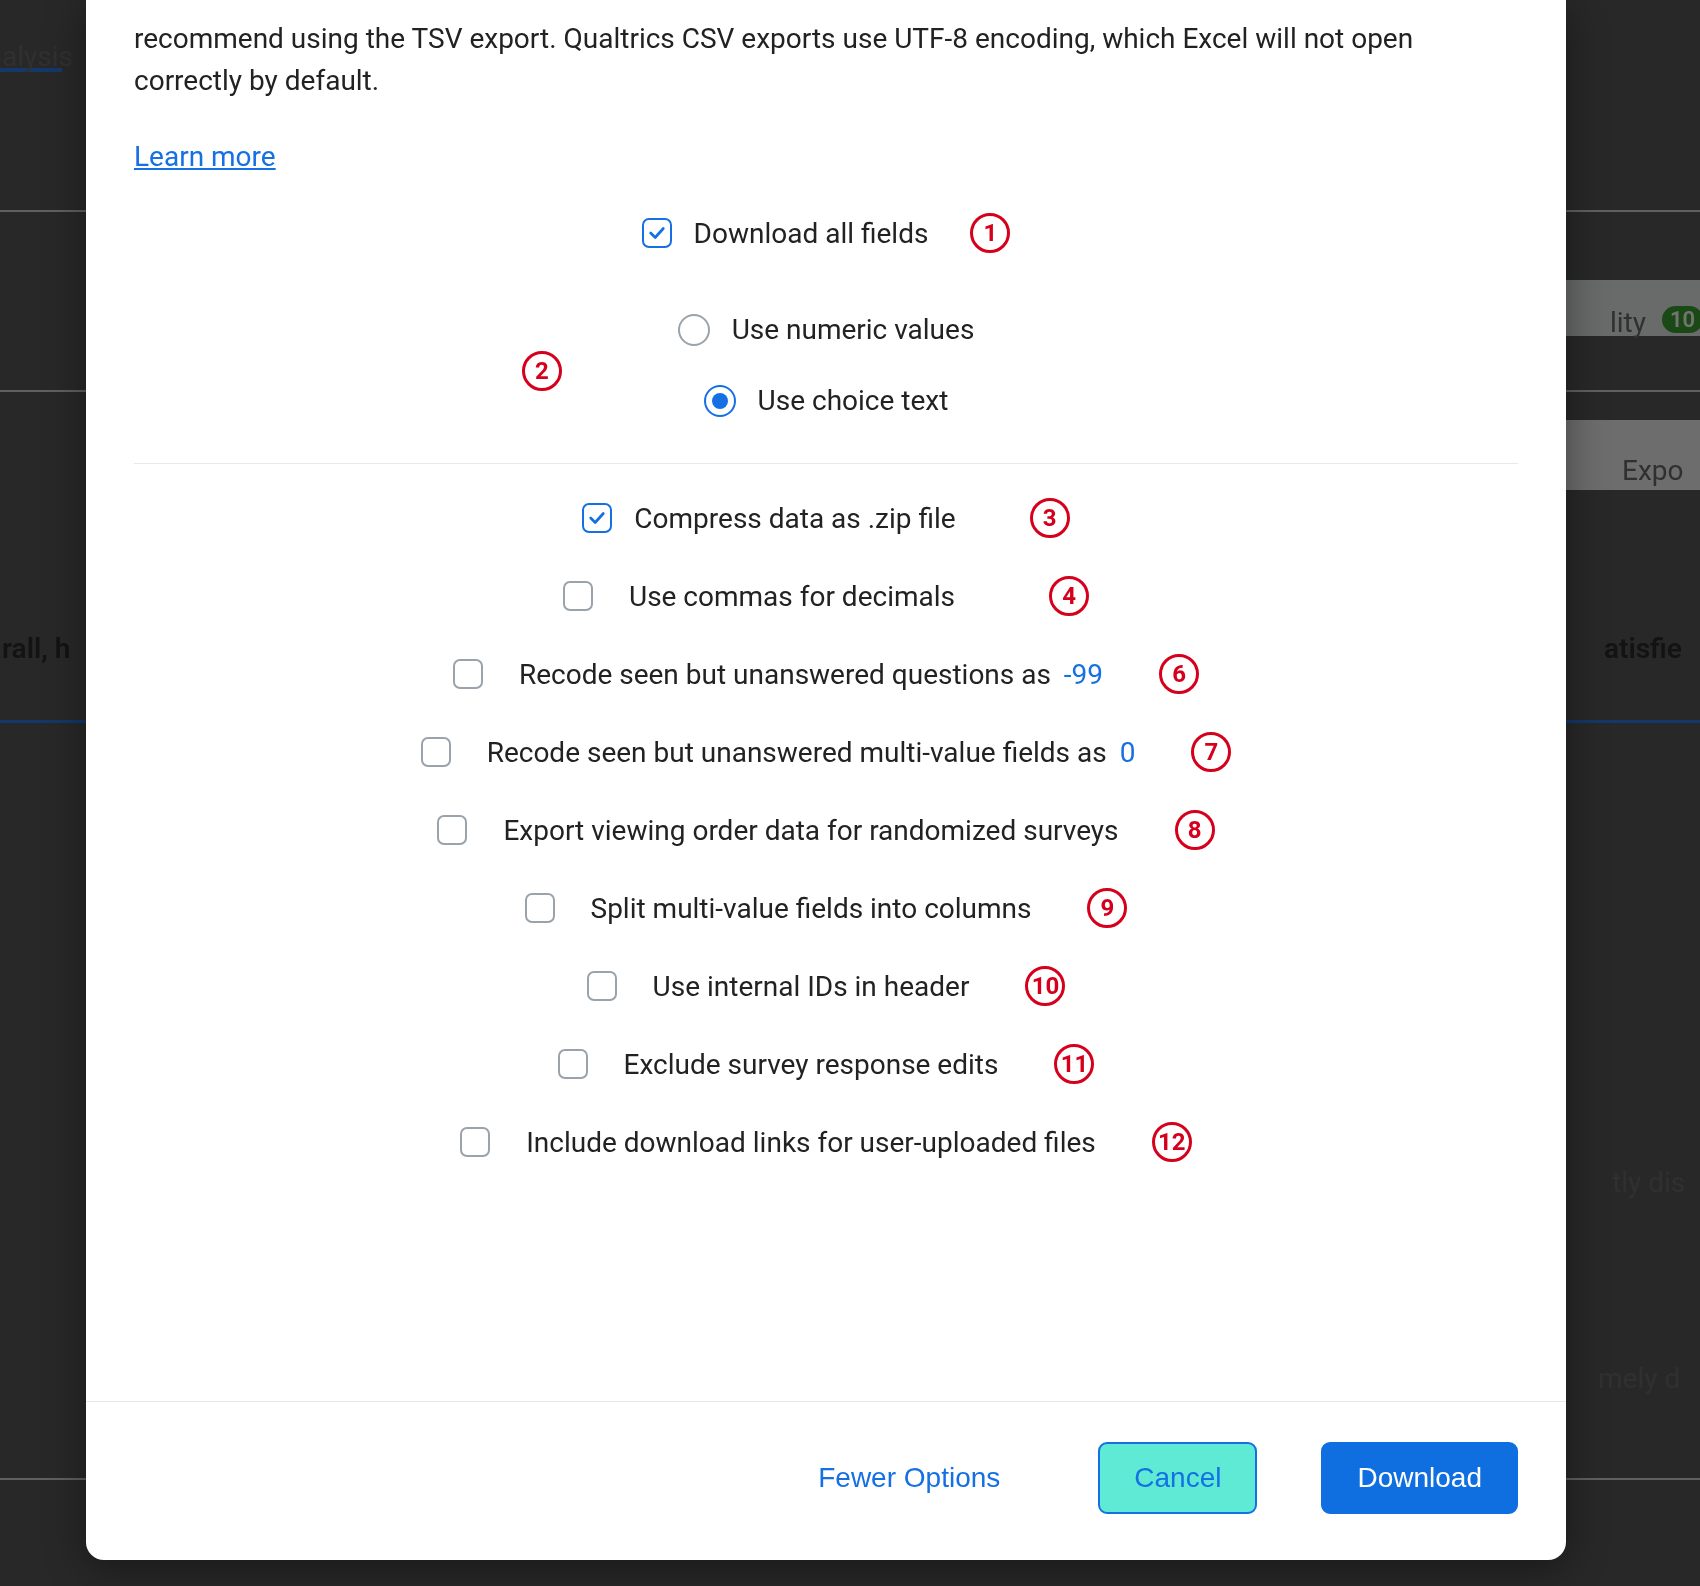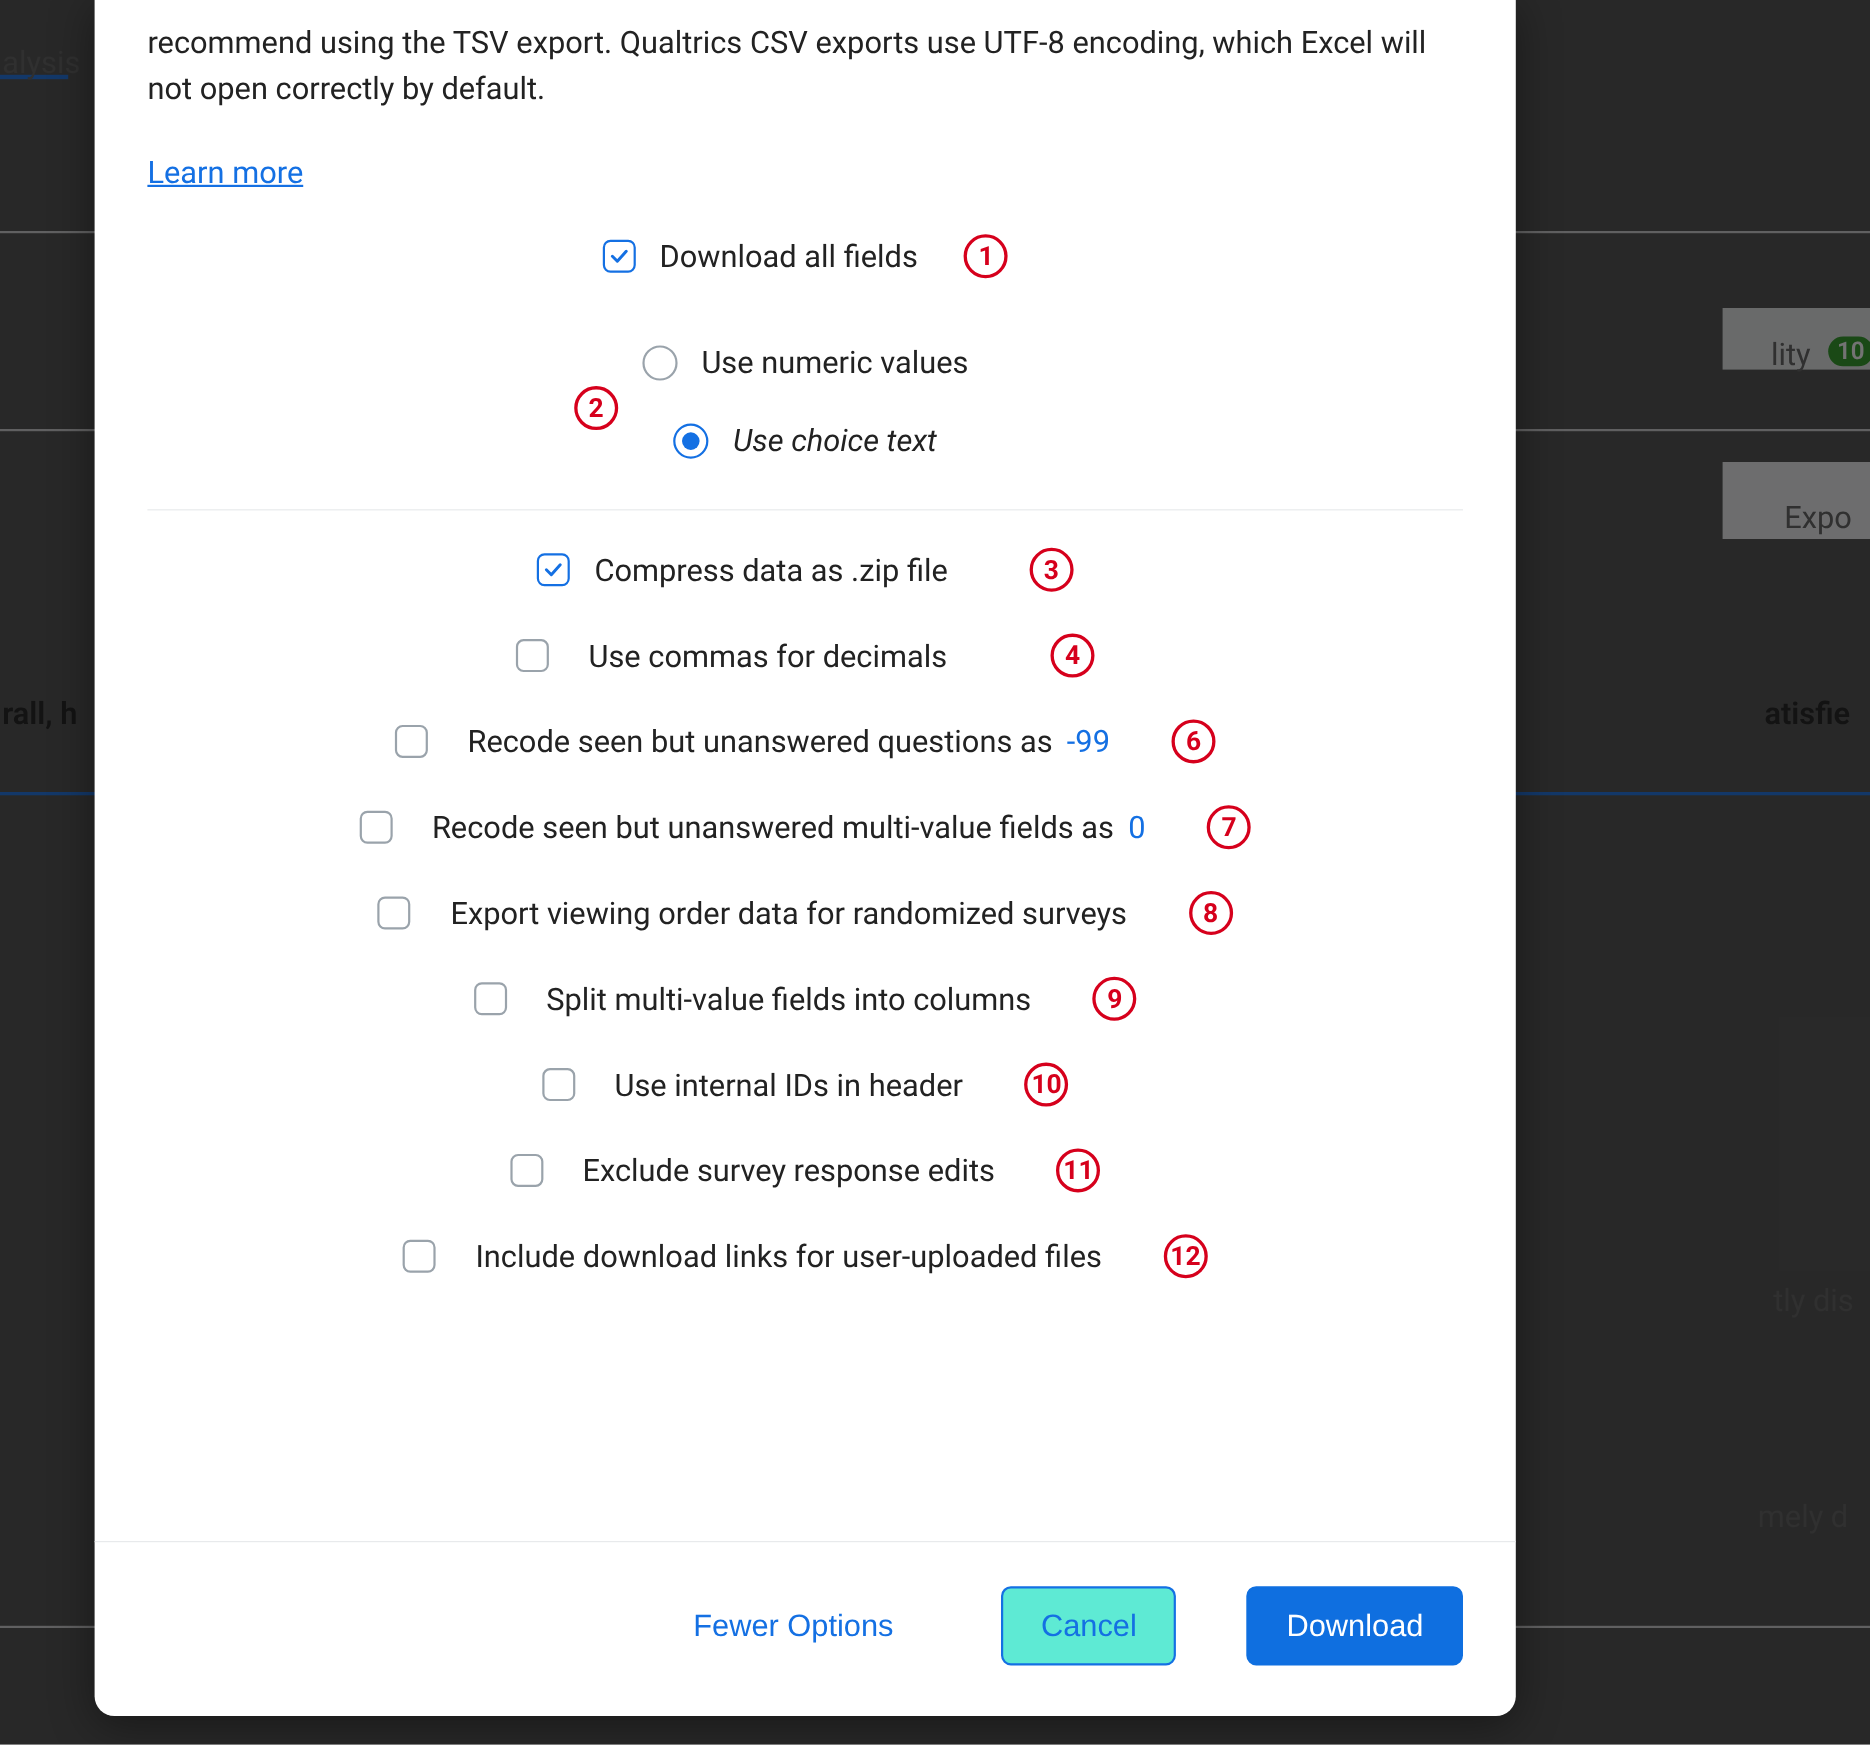--- a/index.html
+++ b/index.html
@@ -20,21 +20,21 @@
     .backdrop {
       position: absolute;
       inset: 0;
       background: rgba(0,0,0,0.55);
     }
 
     .modal {
       position: absolute;
       top: 0;
       left: 86px;
-      width: 1292px;
+      width: 1480px;
       height: 1560px;
       background: #fff;
       border-radius: 0 0 18px 18px;
       box-shadow: 0 8px 40px rgba(0,0,0,0.4);
       display: flex;
       flex-direction: column;
     }
 
     .modal-body {
       flex: 1;
@@ -193,21 +193,21 @@
       <span class="option-label">Download all fields</span>
       <span class="marker">1</span>
     </div>
 
     
     <div class="radio-group" style="position:relative;">
       <div class="option-row">
         <span class="radio"></span>
         <span class="option-label">Use numeric values</span>
       </div>
-      <div class="option-row" style="margin-top:18px;font-style:italic;">
+      <div class="option-row" style="margin-top:18px;">
         <span class="radio selected"></span>
         <span class="option-label">Use choice text</span>
       </div>
       <span class="marker" style="position:absolute; left:368px; top:48px;">2</span>
     </div>
 
     <hr class="hr">
 
     
     <div class="option-row">

